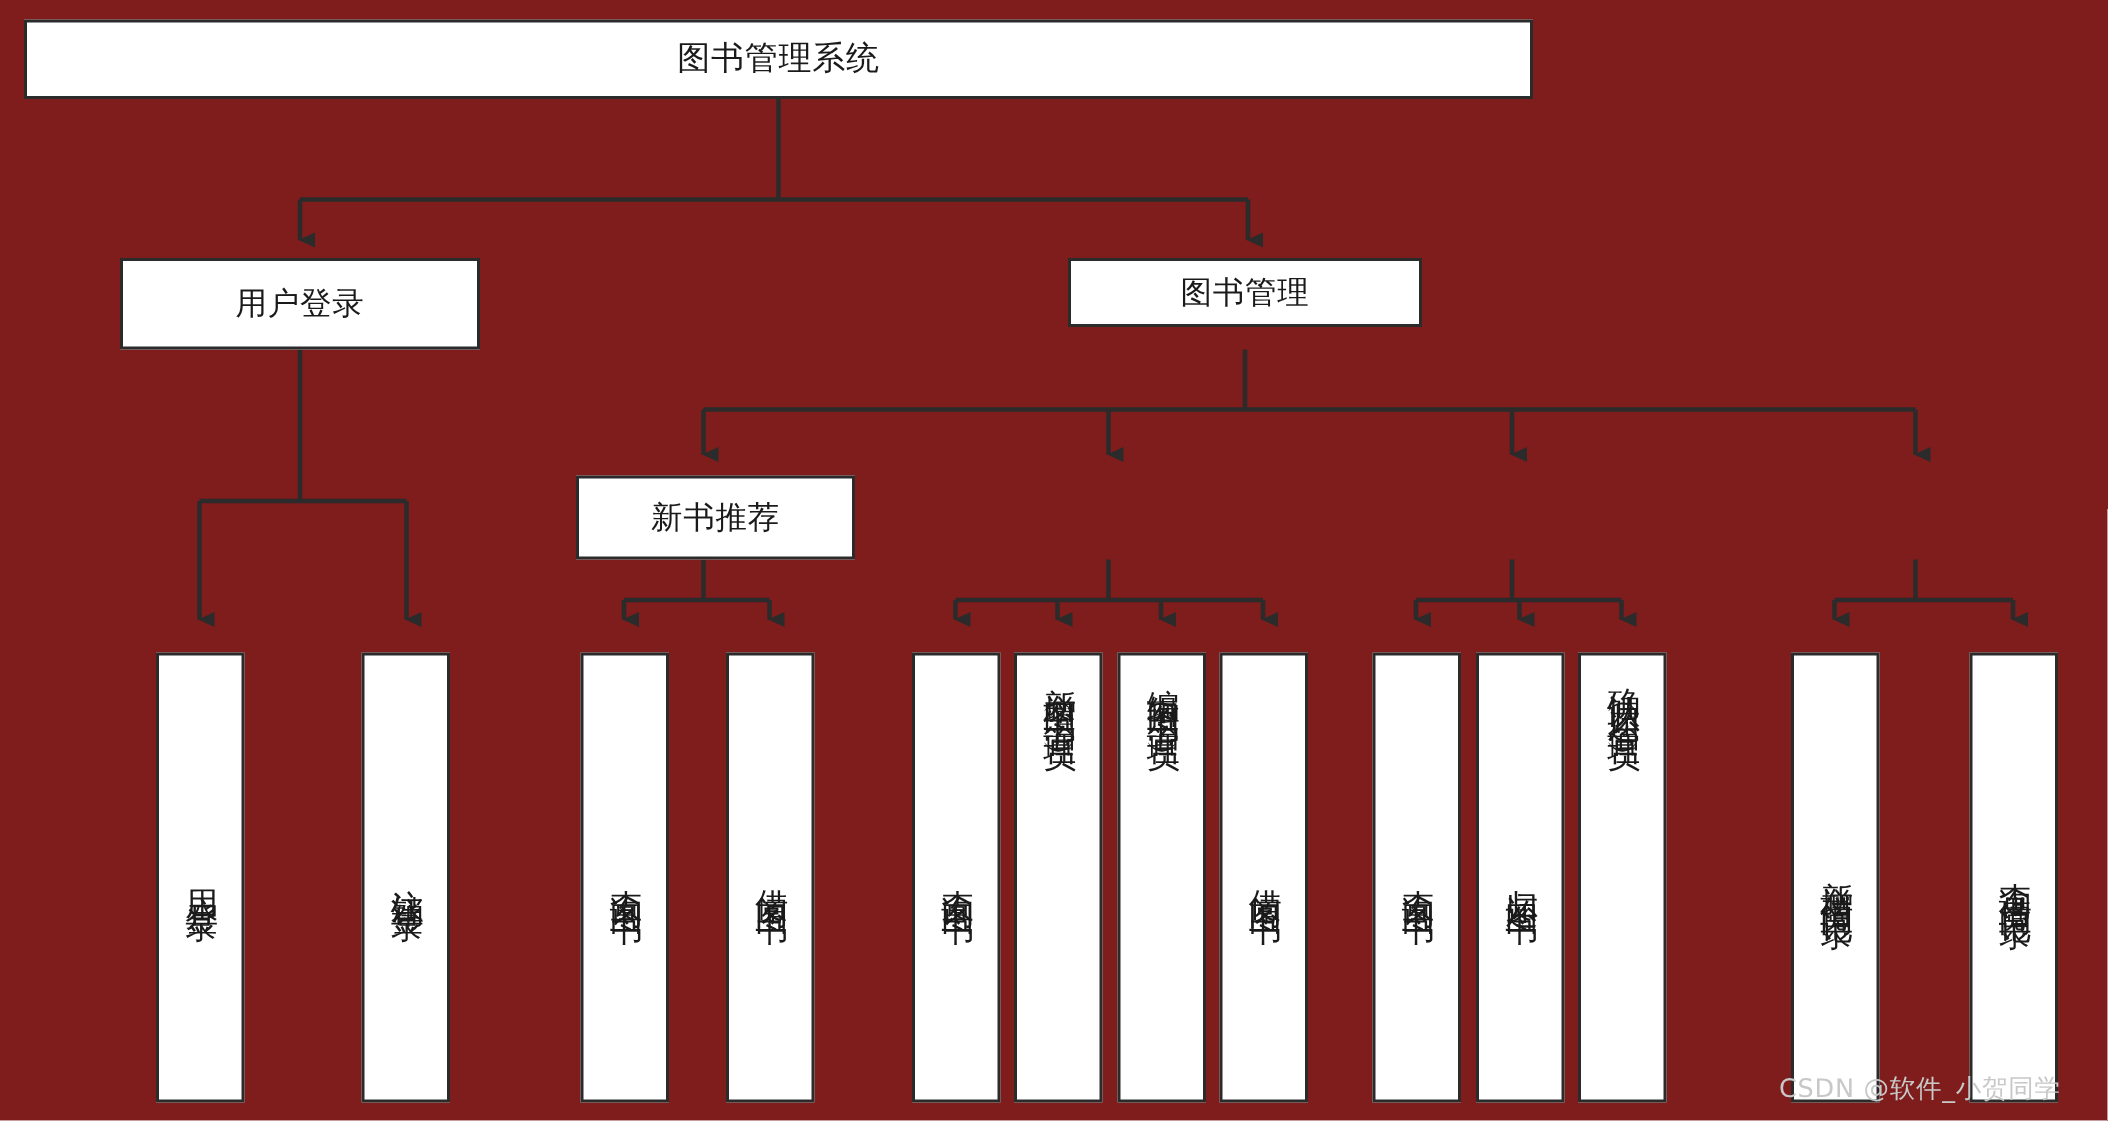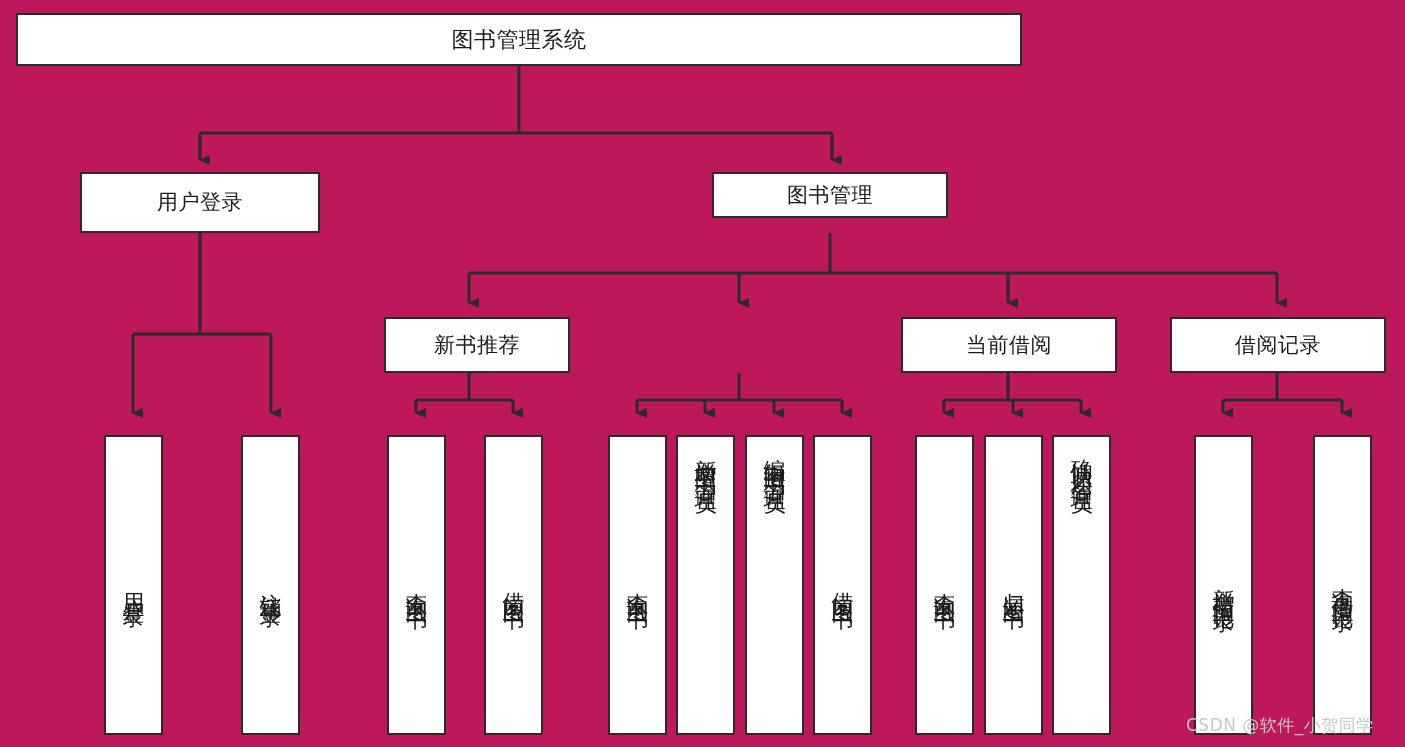--- a/index.html
+++ b/index.html
@@ -8,21 +8,21 @@
     padding: 0;
     background: #ffffff;
   }
   body {
     font-family: "DejaVu Sans", "Liberation Sans", sans-serif;
   }
   #canvas {
     position: relative;
     width: 1405px;
     height: 747px;
-    background: #be185d;
+    background: #7f1d1d;
     overflow: hidden;
   }
   #wires {
     position: absolute;
     left: 0;
     top: 0;
     width: 1405px;
     height: 747px;
     pointer-events: none;
   }
@@ -139,26 +139,20 @@
   <div class="node h-node" style="left:80px; top:172px; width:240px; height:61px;">
     <span class="lbl">用户登录</span>
   </div>
   <div class="node h-node" style="left:712px; top:172px; width:236px; height:46px;">
     <span class="lbl">图书管理</span>
   </div>
 
   <div class="node h-node" style="left:384px; top:317px; width:186px; height:56px;">
     <span class="lbl">新书推荐</span>
   </div>
-  <div class="node h-node" style="left:901px; top:317px; width:216px; height:56px;">
-    <span class="lbl">当前借阅</span>
-  </div>
-  <div class="node h-node" style="left:1170px; top:317px; width:216px; height:56px;">
-    <span class="lbl">借阅记录</span>
-  </div>
 
   <div class="node v-node v-mid" style="left:104px; top:435px; width:59px; height:300px;">
     <span class="lbl">用户登录</span>
   </div>
   <div class="node v-node v-mid" style="left:241px; top:435px; width:59px; height:300px;">
     <span class="lbl">注销登录</span>
   </div>
 
   <div class="node v-node v-mid" style="left:387px; top:435px; width:59px; height:300px;">
     <span class="lbl">查询图书</span>

